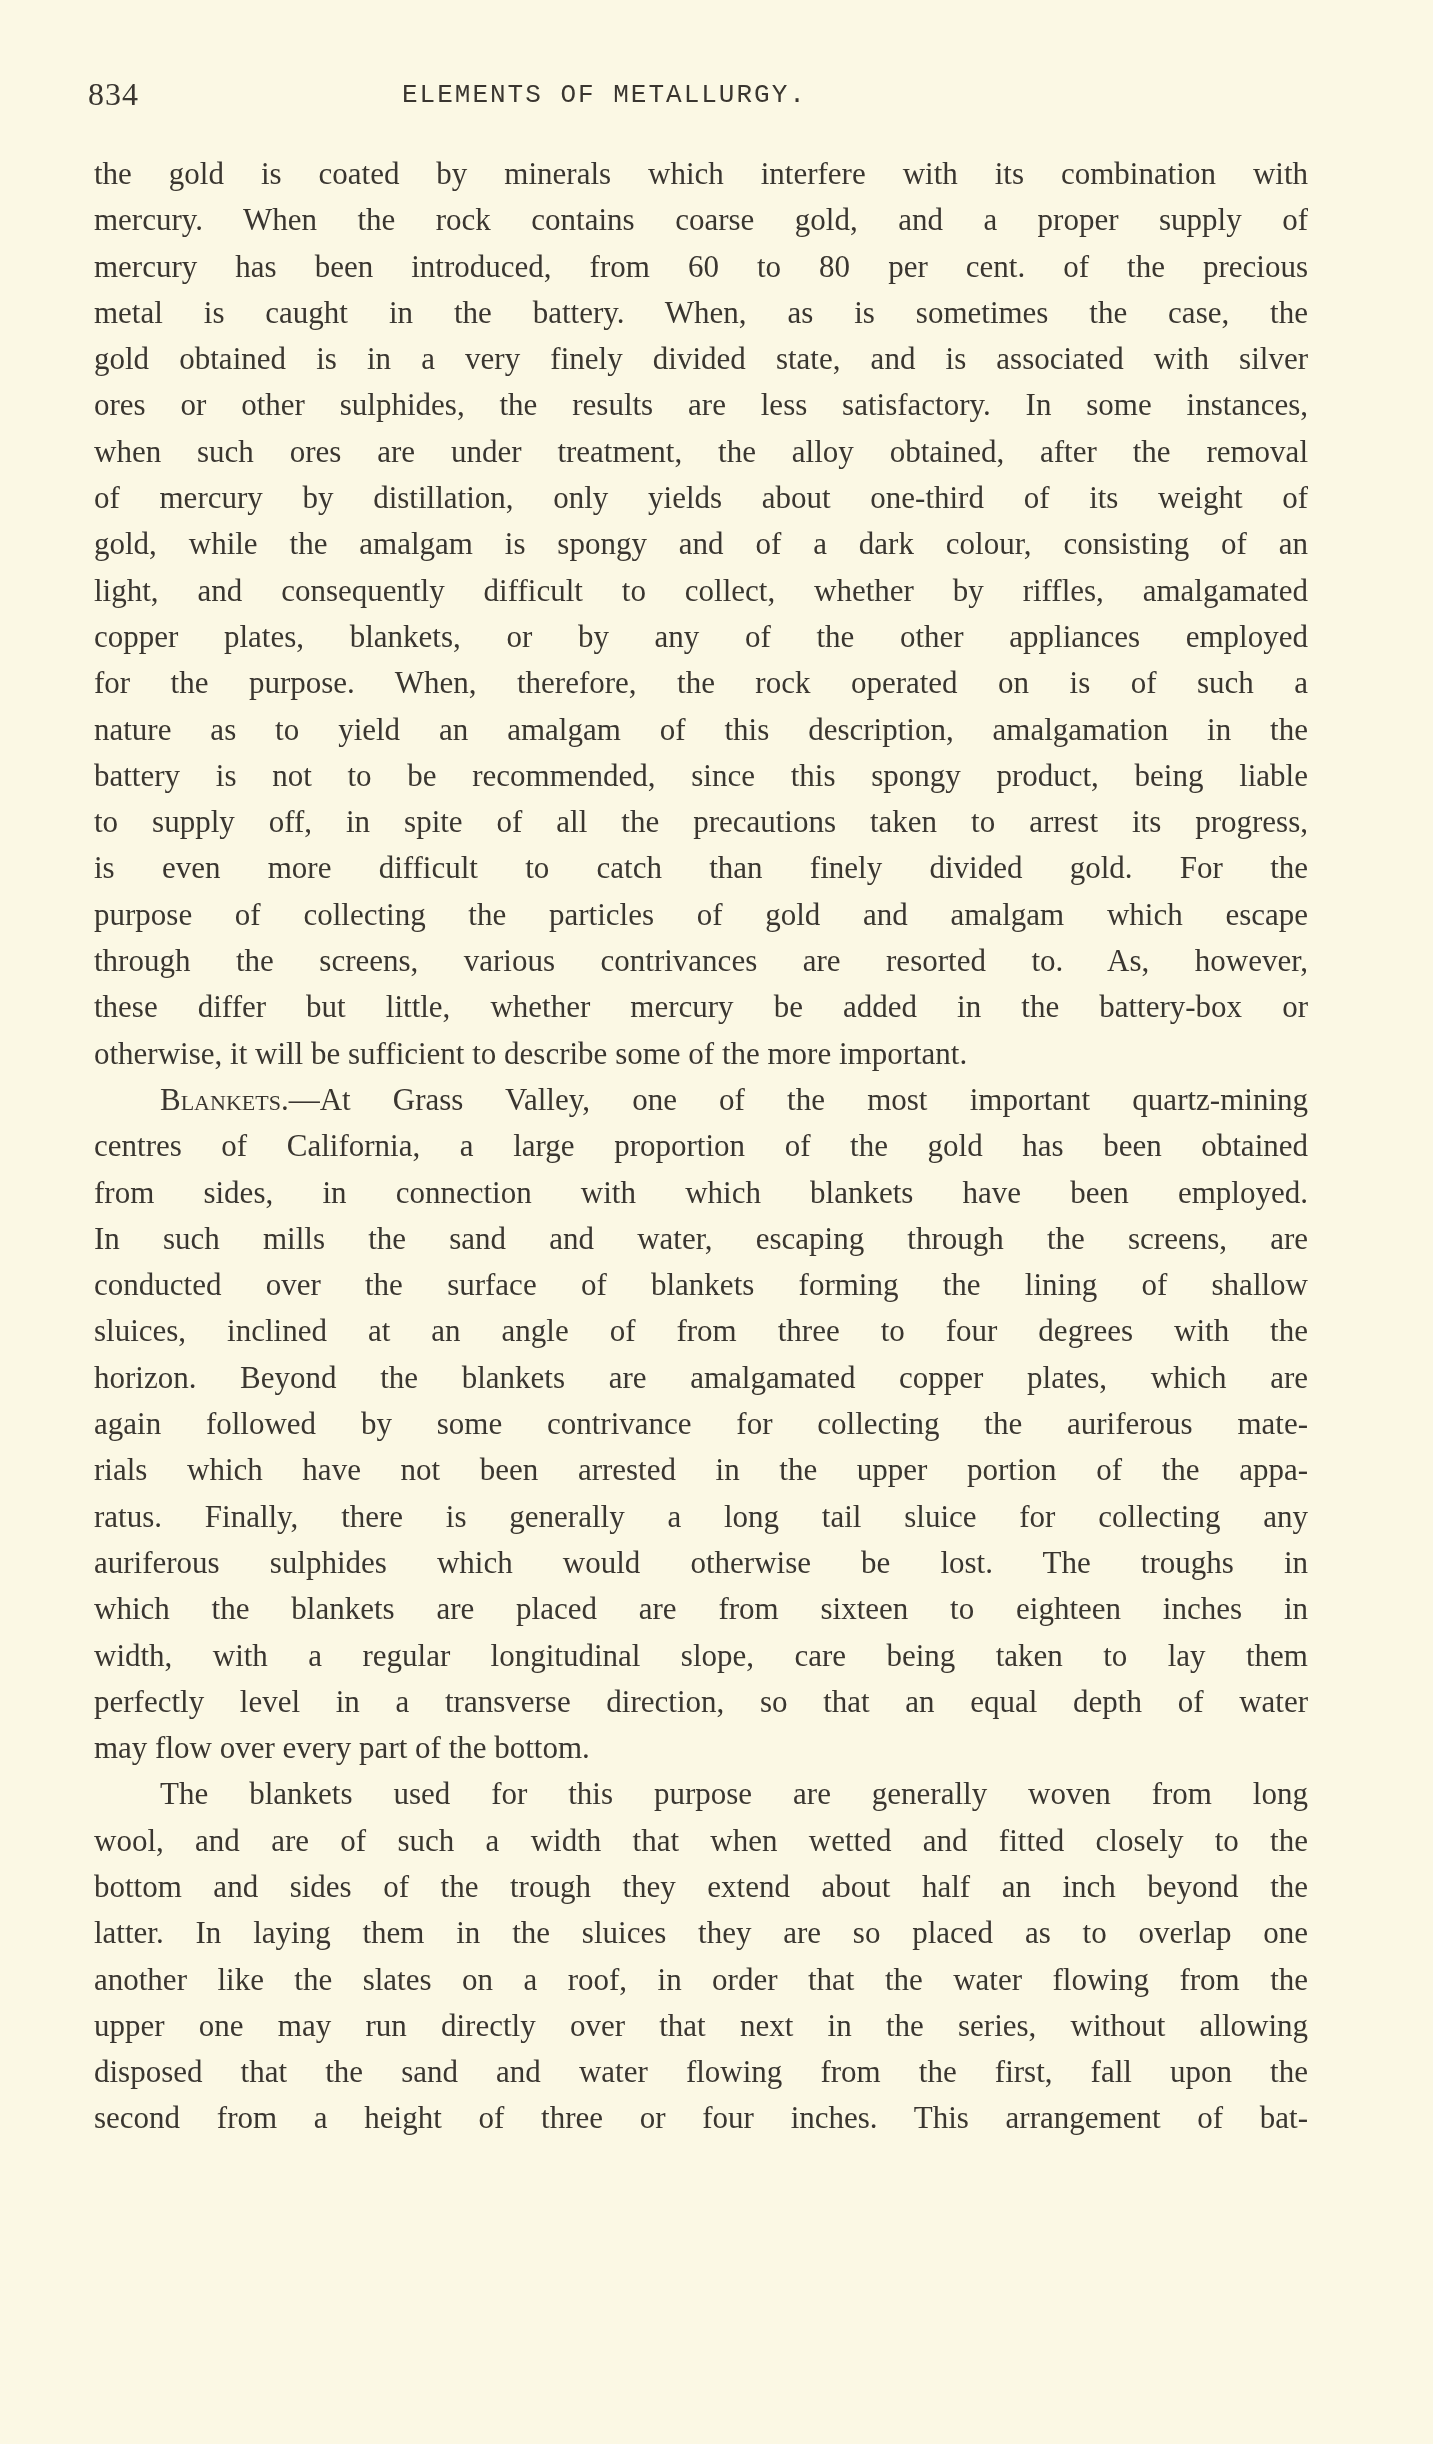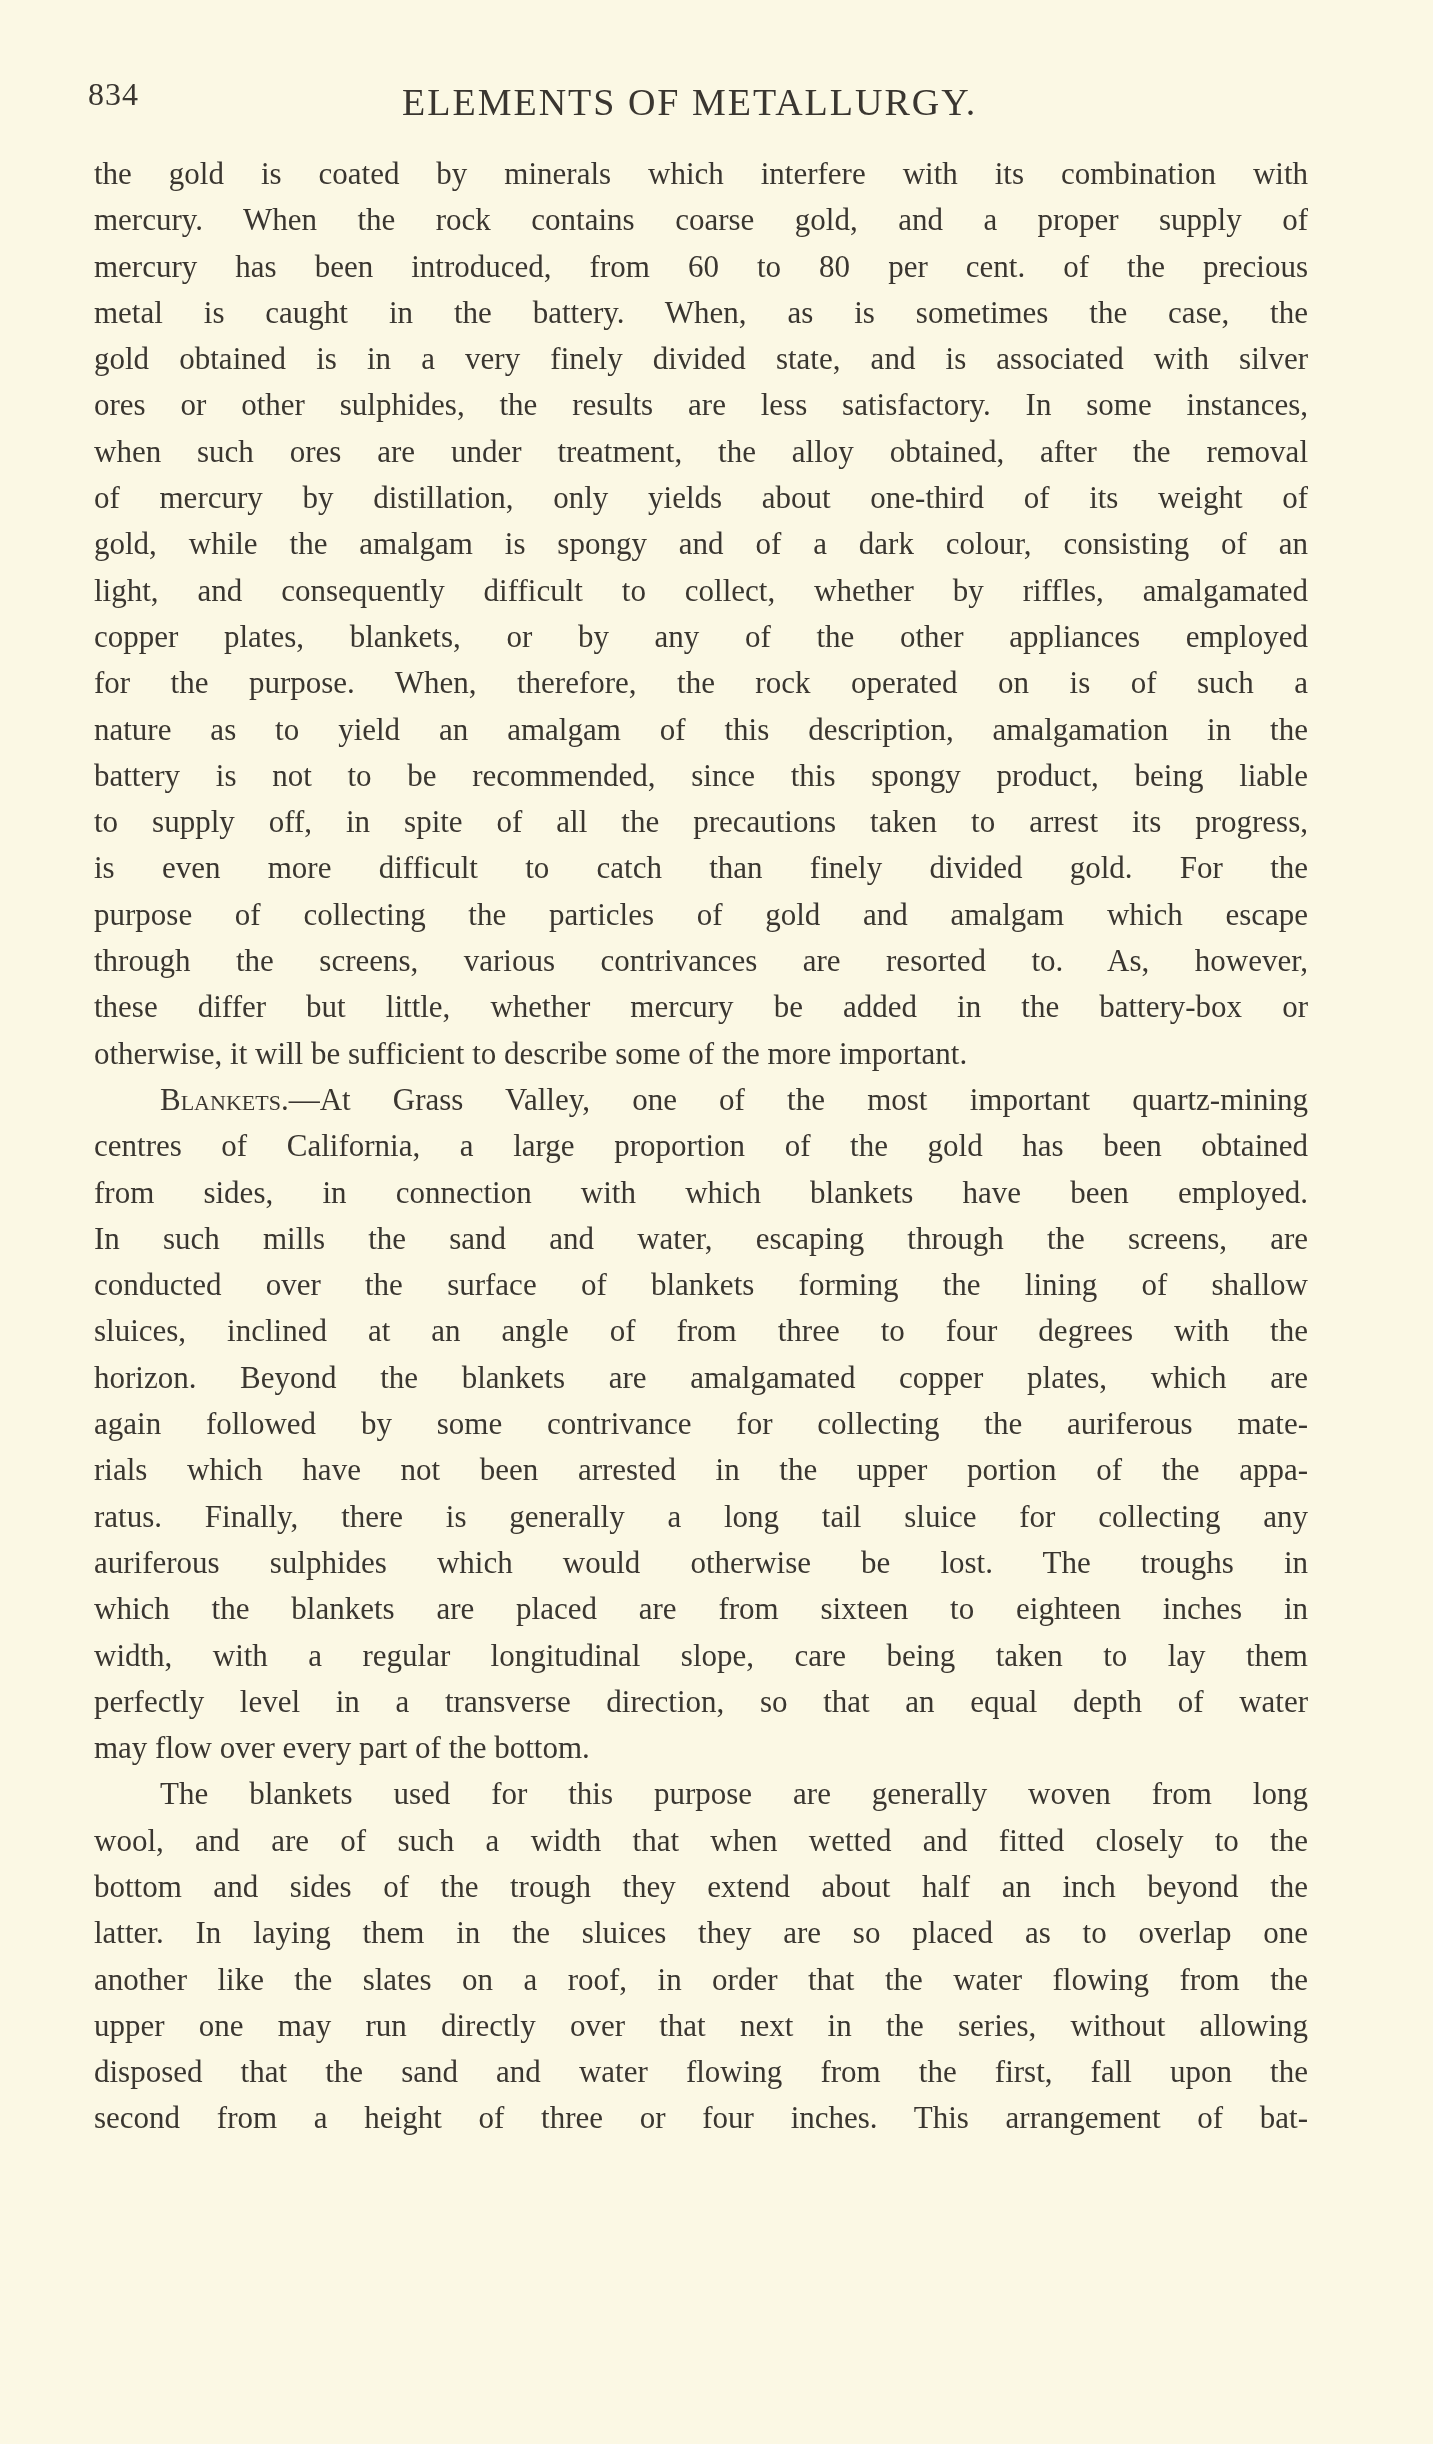--- a/index.html
+++ b/index.html
@@ -10,22 +10,22 @@
     font-family: "DejaVu Serif", "Liberation Serif", serif;
     color: #3a3630;
   }
   .page-number {
     position: absolute; left: 88px; top: 76px;
     font-size: 32px; letter-spacing: 1px;
     font-family: "Liberation Serif", serif;
   }
   .running-head {
     position: absolute; left: 402px; top: 80px;
-    font-size: 38px; letter-spacing: 2px;
-    font-family: Liberation Serif, serif;
+    font-size: 26px; letter-spacing: 2px;
+    font-family: Liberation Mono, monospace;
     text-align: center;
   }
   .body-text {
     position: absolute; left: 94px; top: 151px;
     width: 1214px;
     font-family: "Liberation Serif", serif;
     font-size: 31px;
   }
   .line {
     height: 46.3px; line-height: 46.3px;

